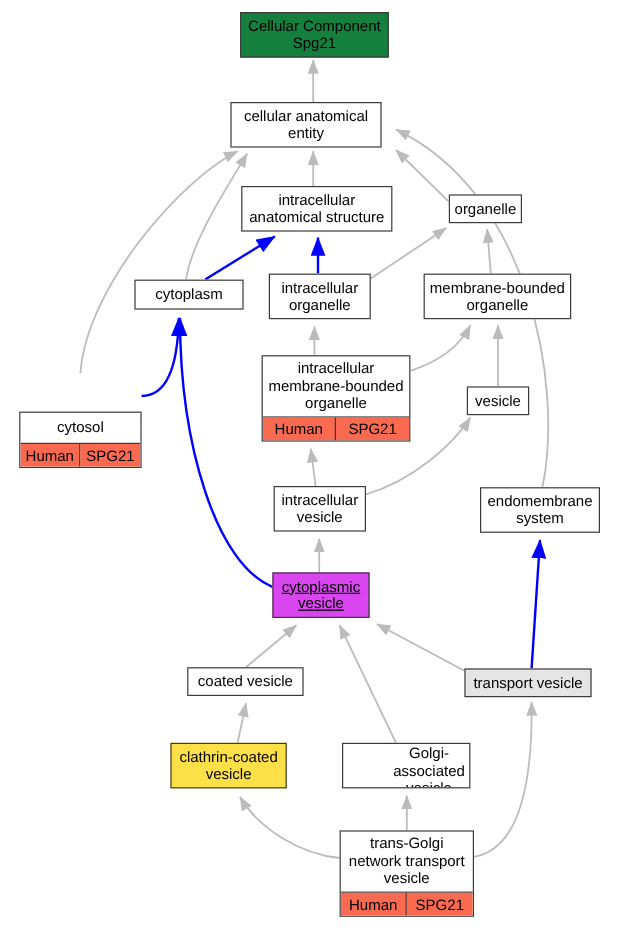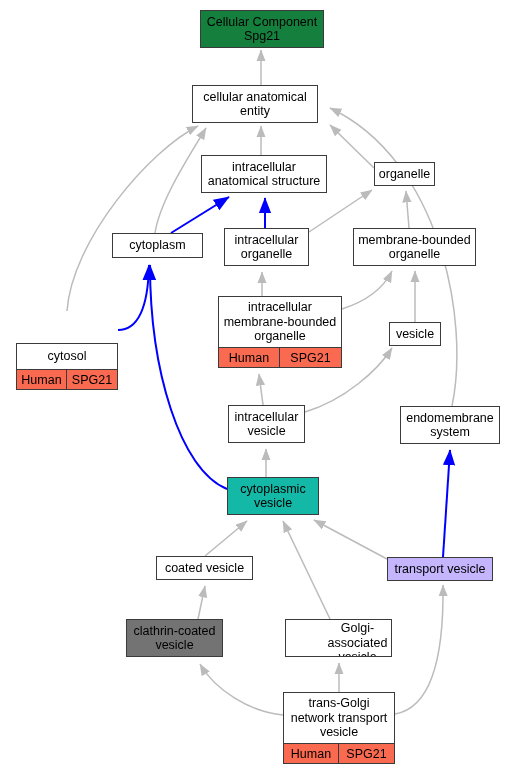--- a/index.html
+++ b/index.html
@@ -156,31 +156,31 @@
         <div class="title">vesicle</div>
       </div>
       <div class="node" style="left: 228px; top: 405px; width: 77px; height: 38px; border-color: rgb(59, 59, 59); background: rgb(255, 255, 255);">
         <div class="title">intracellular
 vesicle</div>
       </div>
       <div class="node" style="left: 400px; top: 406px; width: 100px; height: 38px; border-color: rgb(59, 59, 59); background: rgb(255, 255, 255); align-items: center;">
         <div class="title">endomembrane
 system</div>
       </div>
-      <div class="node" style="left: 227px; top: 477px; width: 92px; height: 38px; border-color: rgb(59, 59, 59); background: #14b8a6;">
+      <div class="node" style="left: 227px; top: 477px; width: 81px; height: 38px; border-color: rgb(59, 59, 59); background: #d946ef; text-decoration: underline;">
         <div class="title">cytoplasmic
 vesicle</div>
       </div>
       <div class="node" style="left: 156px; top: 556px; width: 97px; height: 24px; border-color: rgb(59, 59, 59); background: rgb(255, 255, 255);">
         <div class="title">coated vesicle</div>
       </div>
-      <div class="node" style="left: 387px; top: 557px; width: 106px; height: 24px; border-color: rgb(59, 59, 59); background: #c4b5fd;">
+      <div class="node" style="left: 387px; top: 557px; width: 106px; height: 24px; border-color: rgb(59, 59, 59); background: #e5e5e5;">
         <div class="title">transport vesicle</div>
       </div>
-      <div class="node" style="left: 126px; top: 619px; width: 97px; height: 38px; border-color: rgb(59, 59, 59); background: #737373;">
+      <div class="node" style="left: 142px; top: 619px; width: 97px; height: 38px; border-color: rgb(59, 59, 59); background: #fde047;">
         <div class="title">clathrin-coated
 vesicle</div>
       </div>
       <div class="node" style="left: 285px; top: 619px; width: 107px; height: 38px; border-color: rgb(59, 59, 59); background: rgb(255, 255, 255); padding-left: 38px;">
         <div class="title">Golgi-associated
 vesicle</div>
       </div>
       <div class="node has-anno" style="left: 283px; top: 692px; width: 112px; height: 72px; border-color: rgb(59, 59, 59); background: rgb(255, 255, 255);">
         <div class="title">trans-Golgi
 network transport

